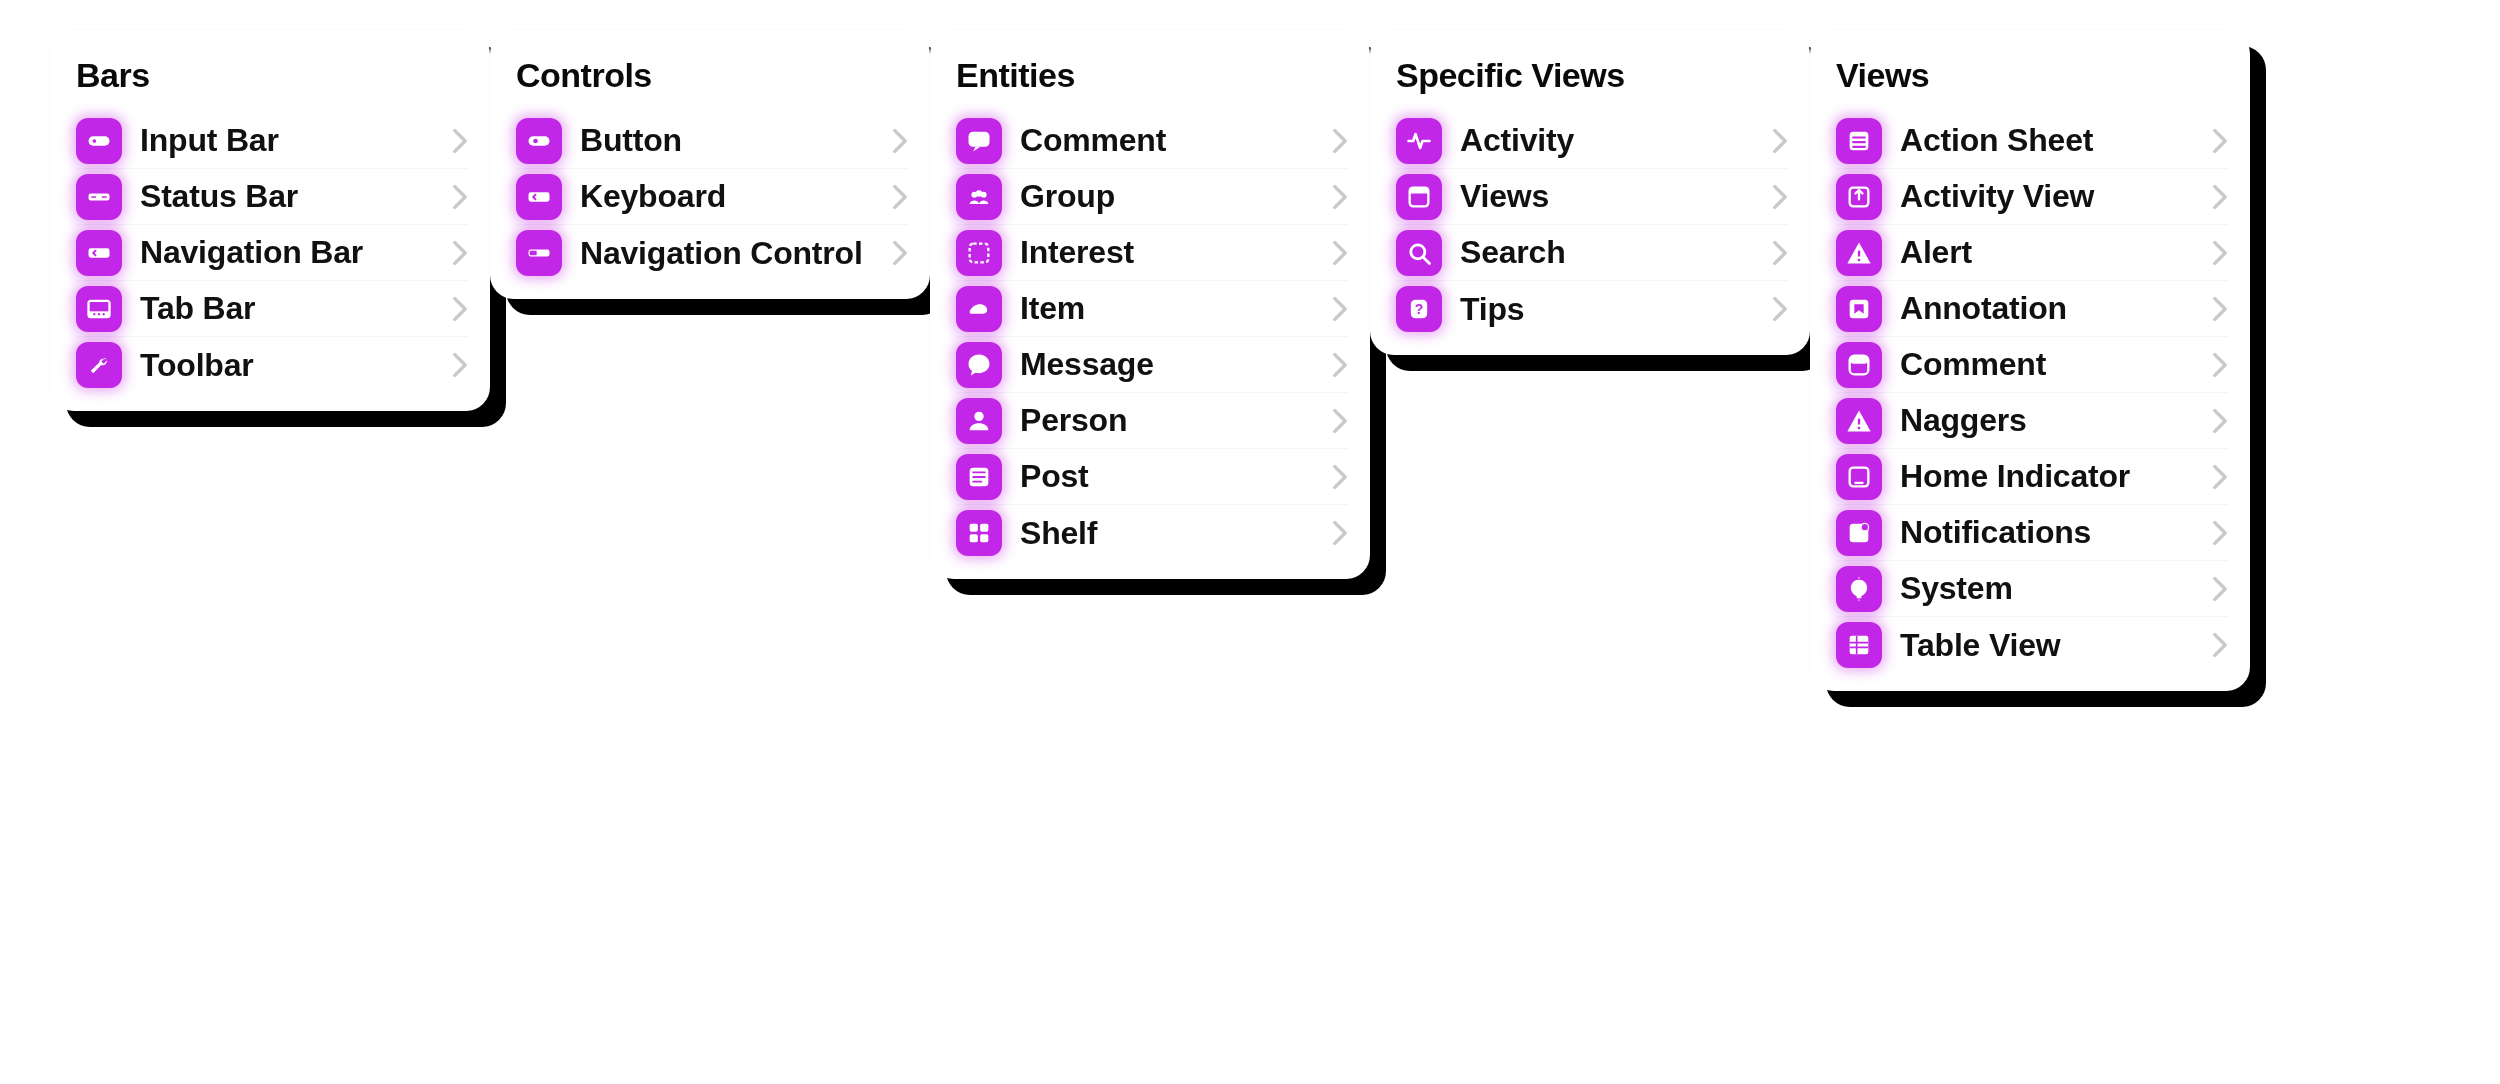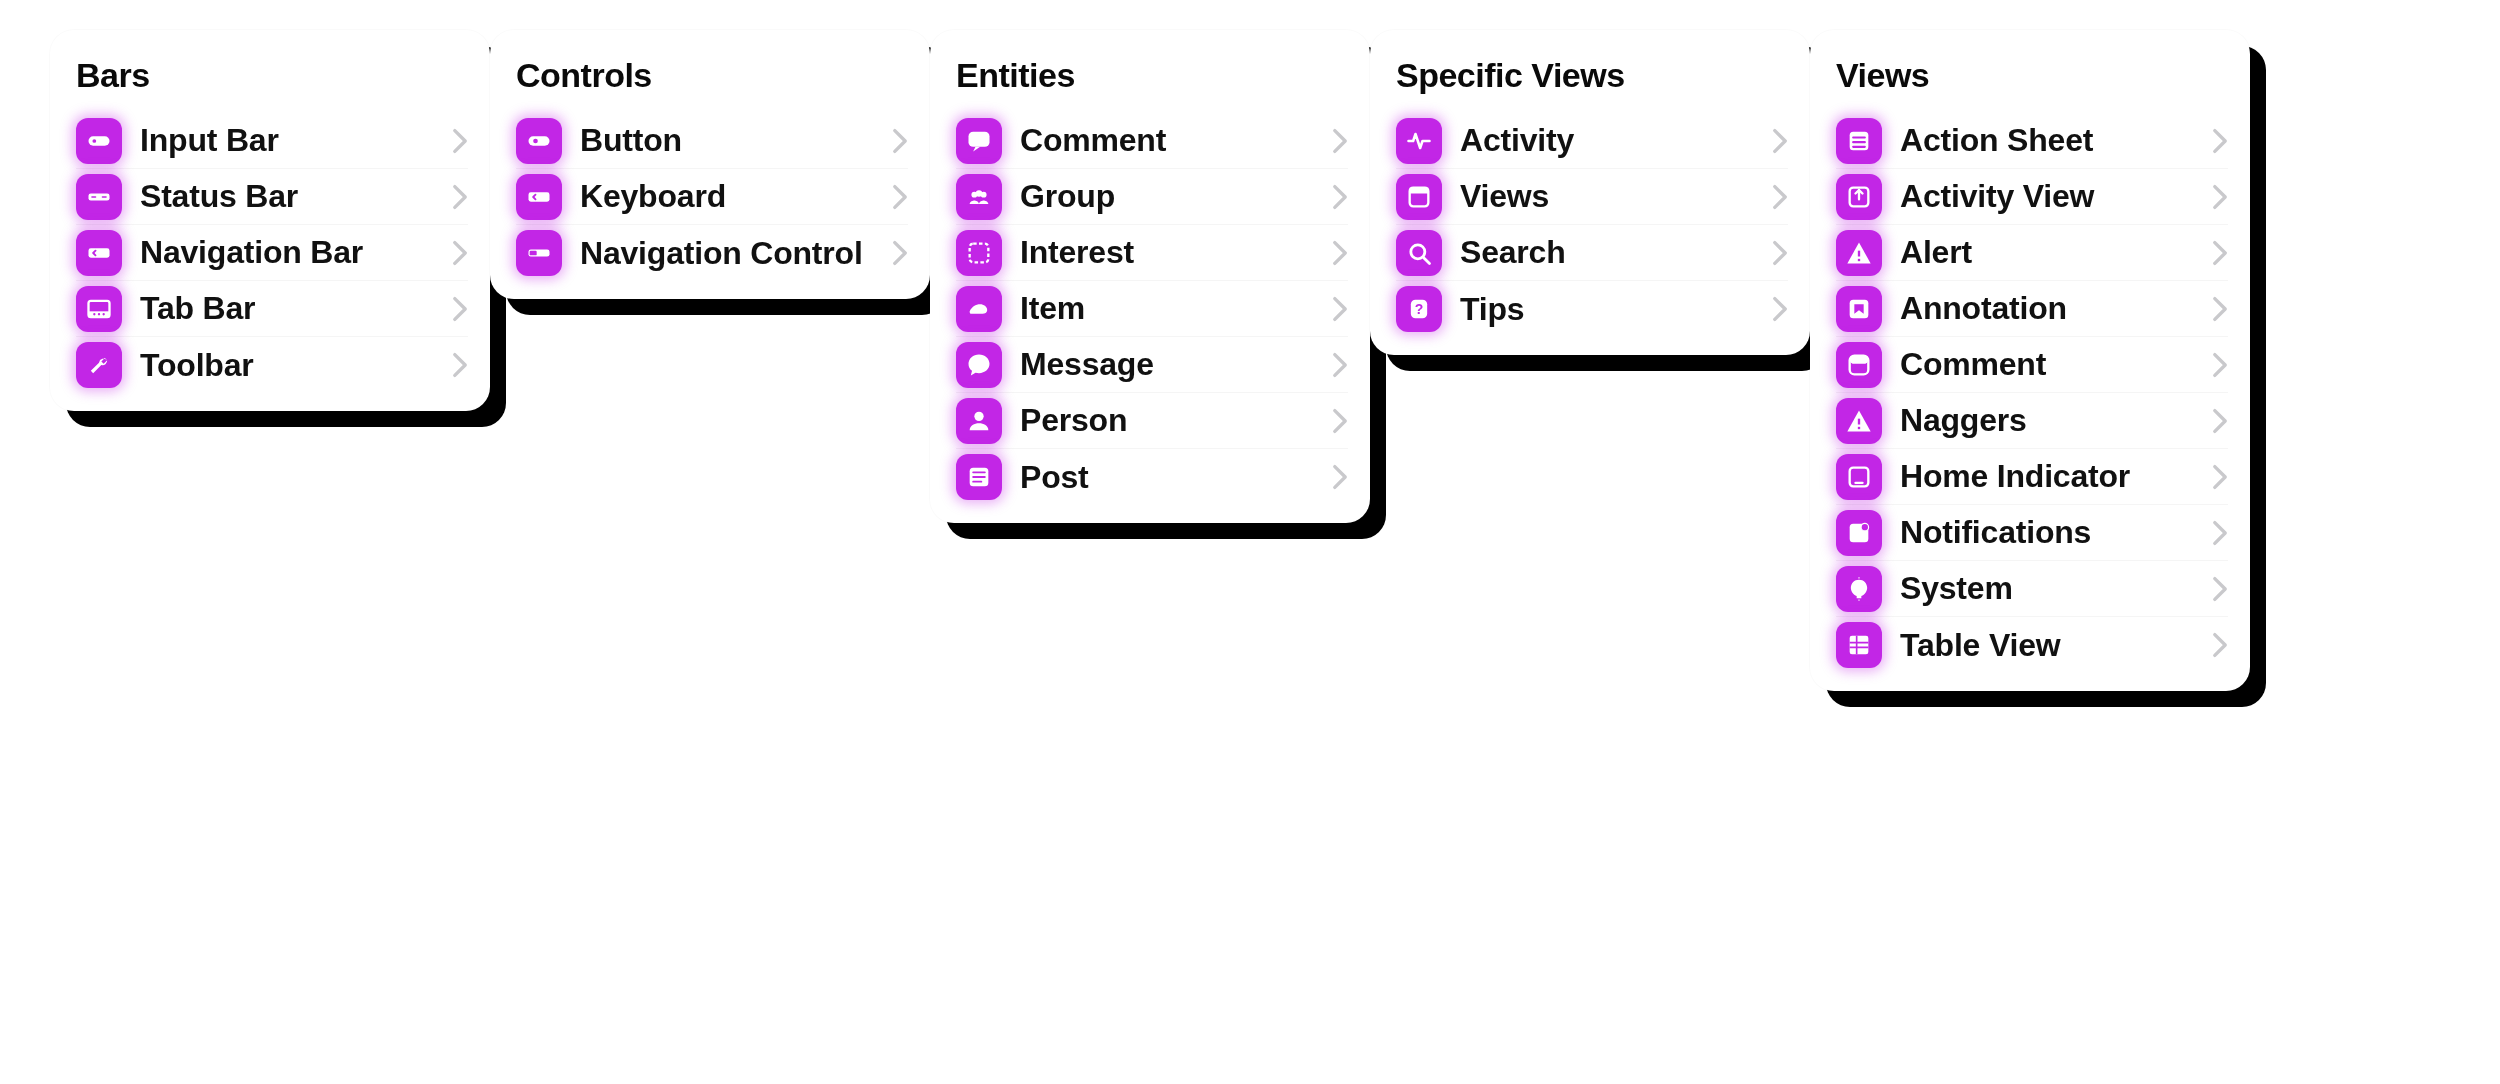--- a/index.html
+++ b/index.html
@@ -417,20 +417,33 @@
               <use href="#ic-post"></use>
             </svg>
           </span>
           <span class="row-label">Post</span>
           <span class="row-chev">
             <svg viewBox="0 0 12 20">
               <use href="#ic-chevron"></use>
             </svg>
           </span>
         </div>
+        <div class="row">
+          <span class="icon">
+            <svg viewBox="0 0 24 24">
+              <use href="#ic-shelf"></use>
+            </svg>
+          </span>
+          <span class="row-label">Shelf</span>
+          <span class="row-chev">
+            <svg viewBox="0 0 12 20">
+              <use href="#ic-chevron"></use>
+            </svg>
+          </span>
+        </div>
       </div>
     </div>
     <div class="card">
       <div class="card-title">Specific Views</div>
       <div class="rows">
         <div class="row">
           <span class="icon">
             <svg viewBox="0 0 24 24">
               <use href="#ic-activity"></use>
             </svg>

